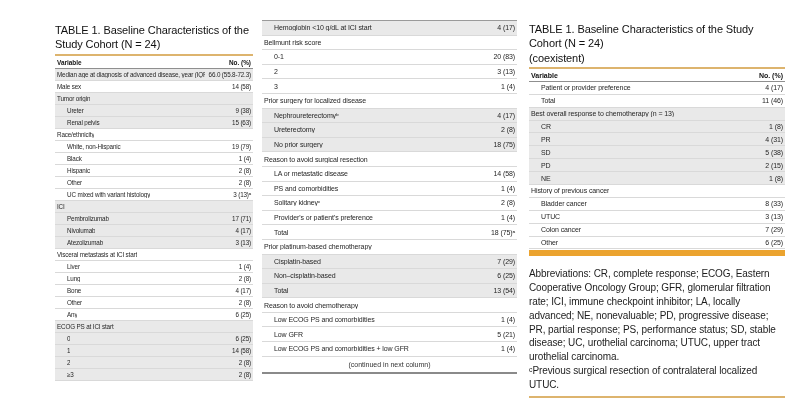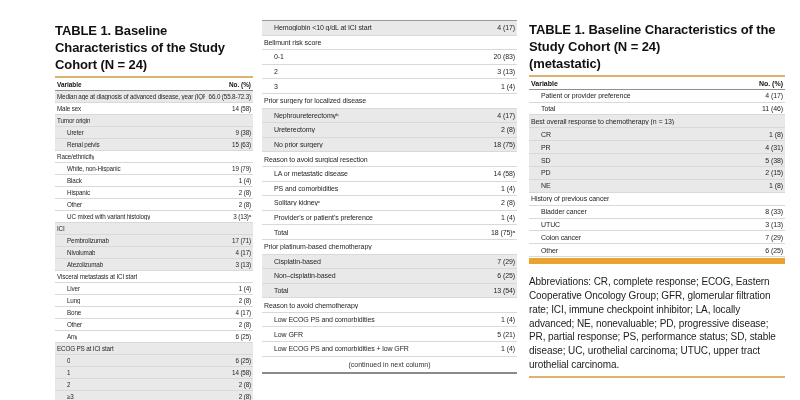--- a/index.html
+++ b/index.html
@@ -6,21 +6,21 @@
   body{
     width:800px;height:400px;background:#ffffff;position:relative;overflow:hidden;
     font-family:"Liberation Sans","DejaVu Sans",sans-serif;color:#262626;
     -webkit-font-smoothing:antialiased;
   }
   .panel{position:absolute;box-sizing:border-box}
   #p1{left:55px;top:23px;width:198px}
   #p2{left:262px;top:20px;width:255px}
   #p3{left:529px;top:22px;width:256px}
 
-  .ttl{font-size:13px;font-weight:bold;line-height:1.3;letter-spacing:-0.1px;color:#111}
+  .ttl{font-size:11px;font-weight:normal;line-height:1.3;letter-spacing:-0.1px;color:#111}
   .goldrule{height:2px;background:var(--gold,#DDB46E);margin-top:2px}
   .hdr{display:flex;justify-content:space-between;align-items:flex-end;
        font-weight:bold;border-bottom:1px solid #8f8f8f;padding:3px 2px 2px 2px;color:#111}
   #p1 .hdr{font-size:6.4px}
   #p3 .hdr{font-size:7px}
 
   .rows{width:100%}
   .row{display:flex;justify-content:space-between;align-items:center;
        border-bottom:1px solid #d9d9d9;box-sizing:border-box;padding:0 2px}
   .row.shaded{background:var(--shade,#E9E9E9)}
@@ -240,21 +240,21 @@
       </div>
       <div class="row ind1">
         <span class="lbl">Low ECOG PS and comorbidities + low GFR</span>
         <span class="val">1 (4)</span>
       </div>
     </div>
   <div class="cont">(continued in next column)</div>
 </div>
 
 <div class="panel" id="p3">
-  <div class="ttl"><span>TABLE 1.</span>&nbsp;<span>Baseline Characteristics of the Study Cohort (N = 24)</span><br><span>(metastatic)</span></div>
+  <div class="ttl"><span>TABLE 1.</span>&nbsp;<span>Baseline Characteristics of the Study Cohort (N = 24)</span><br><span>(coexistent)</span></div>
   <div class="goldrule"></div>
   <div class="hdr">
     <span>Variable</span>
     <span>No. (%)</span>
   </div>
   <div class="rows" id="p3-rows">
       <div class="row ind1">
         <span class="lbl">Patient or provider preference</span>
         <span class="val">4 (17)</span>
       </div>
@@ -301,15 +301,16 @@
         <span class="val">7 (29)</span>
       </div>
       <div class="row ind1">
         <span class="lbl">Other</span>
         <span class="val">6 (25)</span>
       </div>
     </div>
   <div class="orangebar"></div>
   <div class="fnotes">
     <p>Abbreviations: CR, complete response; ECOG, Eastern Cooperative Oncology Group; GFR, glomerular filtration rate; ICI, immune checkpoint inhibitor; LA, locally advanced; NE, nonevaluable; PD, progressive disease; PR, partial response; PS, performance status; SD, stable disease; UC, urothelial carcinoma; UTUC, upper tract urothelial carcinoma.</p>
+    <p>ᶜPrevious surgical resection of contralateral localized UTUC.</p>
   </div>
   <div class="fnote-rule"></div>
 </div>
 
 </body></html>

